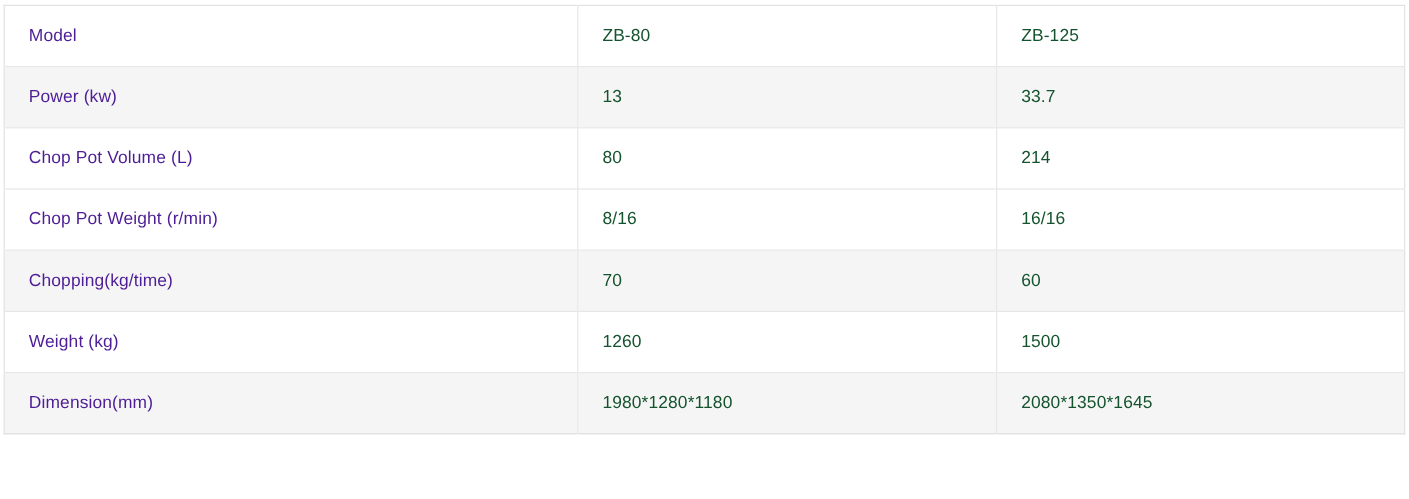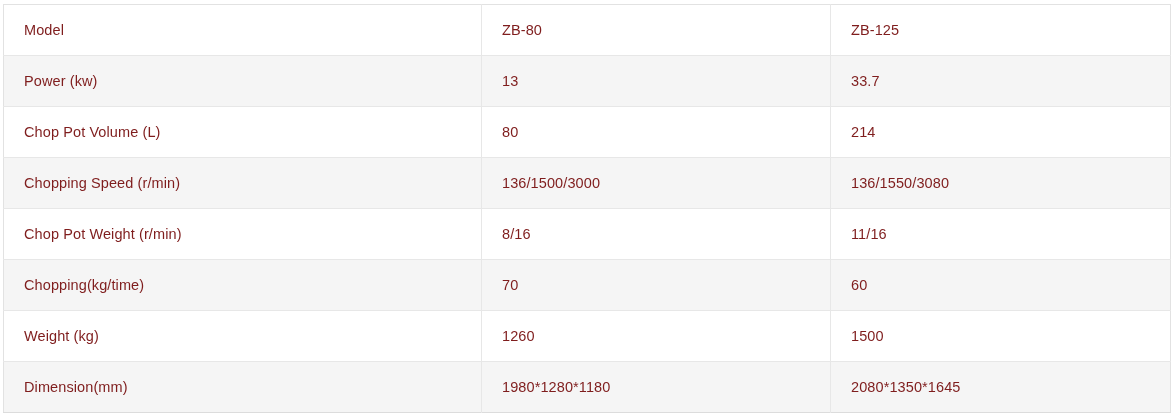--- a/index.html
+++ b/index.html
@@ -71,25 +71,25 @@
 
   table.spec-table tr.row-odd td {
     background: #ffffff;
   }
 
   table.spec-table tr.row-even td {
     background: #f5f5f5;
   }
 
   table.spec-table td.cell-label {
-    color: #7f1d1d;
+    color: #4c1d95;
   }
 
   table.spec-table td.cell-value {
-    color: #7f1d1d;
+    color: #14532d;
   }
 </style>
 </head>
 <body>
 
 <div class="spec-wrap">
   <table class="spec-table">
     <colgroup>
       <col class="c1">
       <col class="c2">
@@ -108,30 +108,25 @@
         <td class="cell-value">13</td>
         <td class="cell-value">33.7</td>
       </tr>
 
       <tr class="row-odd">
         <td class="cell-label">Chop Pot Volume (L)</td>
         <td class="cell-value">80</td>
         <td class="cell-value">214</td>
       </tr>
 
-      <tr class="row-even">
-        <td class="cell-label">Chopping Speed (r/min)</td>
-        <td class="cell-value">136/1500/3000</td>
-        <td class="cell-value">136/1550/3080</td>
-      </tr>
 
       <tr class="row-odd">
         <td class="cell-label">Chop Pot Weight (r/min)</td>
         <td class="cell-value">8/16</td>
-        <td class="cell-value">11/16</td>
+        <td class="cell-value">16/16</td>
       </tr>
 
       <tr class="row-even">
         <td class="cell-label">Chopping(kg/time)</td>
         <td class="cell-value">70</td>
         <td class="cell-value">60</td>
       </tr>
 
       <tr class="row-odd">
         <td class="cell-label">Weight (kg)</td>

